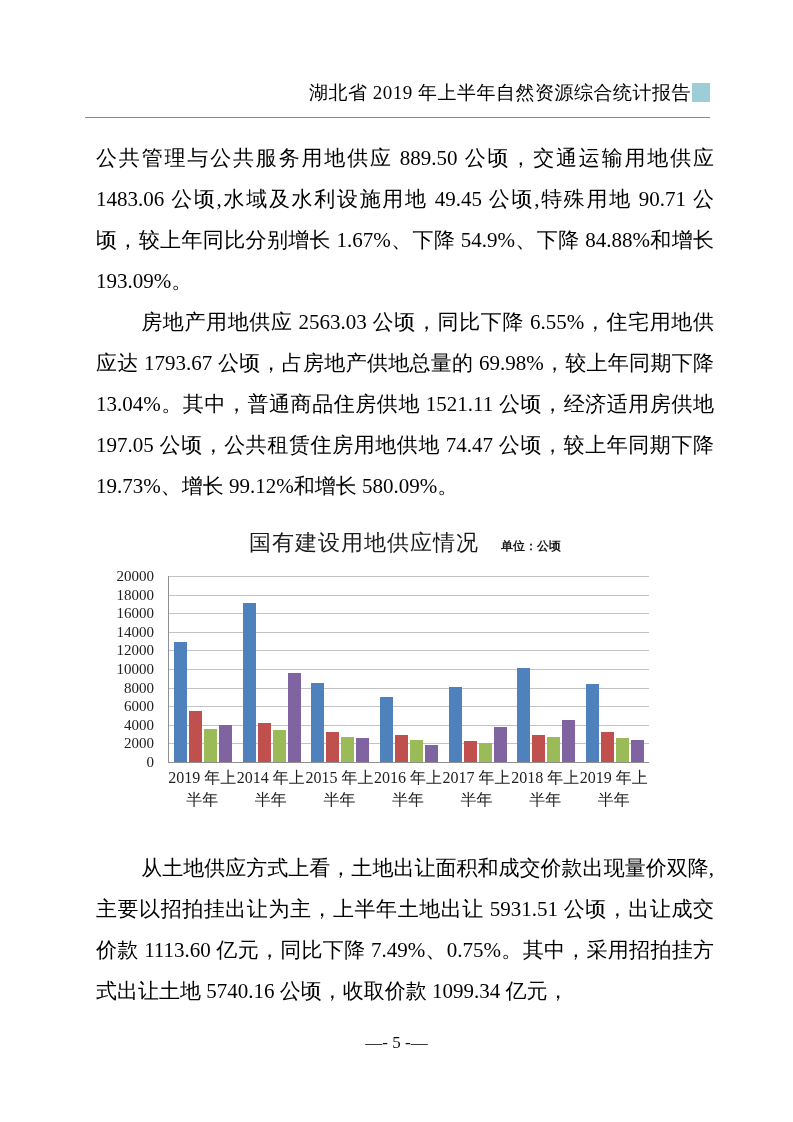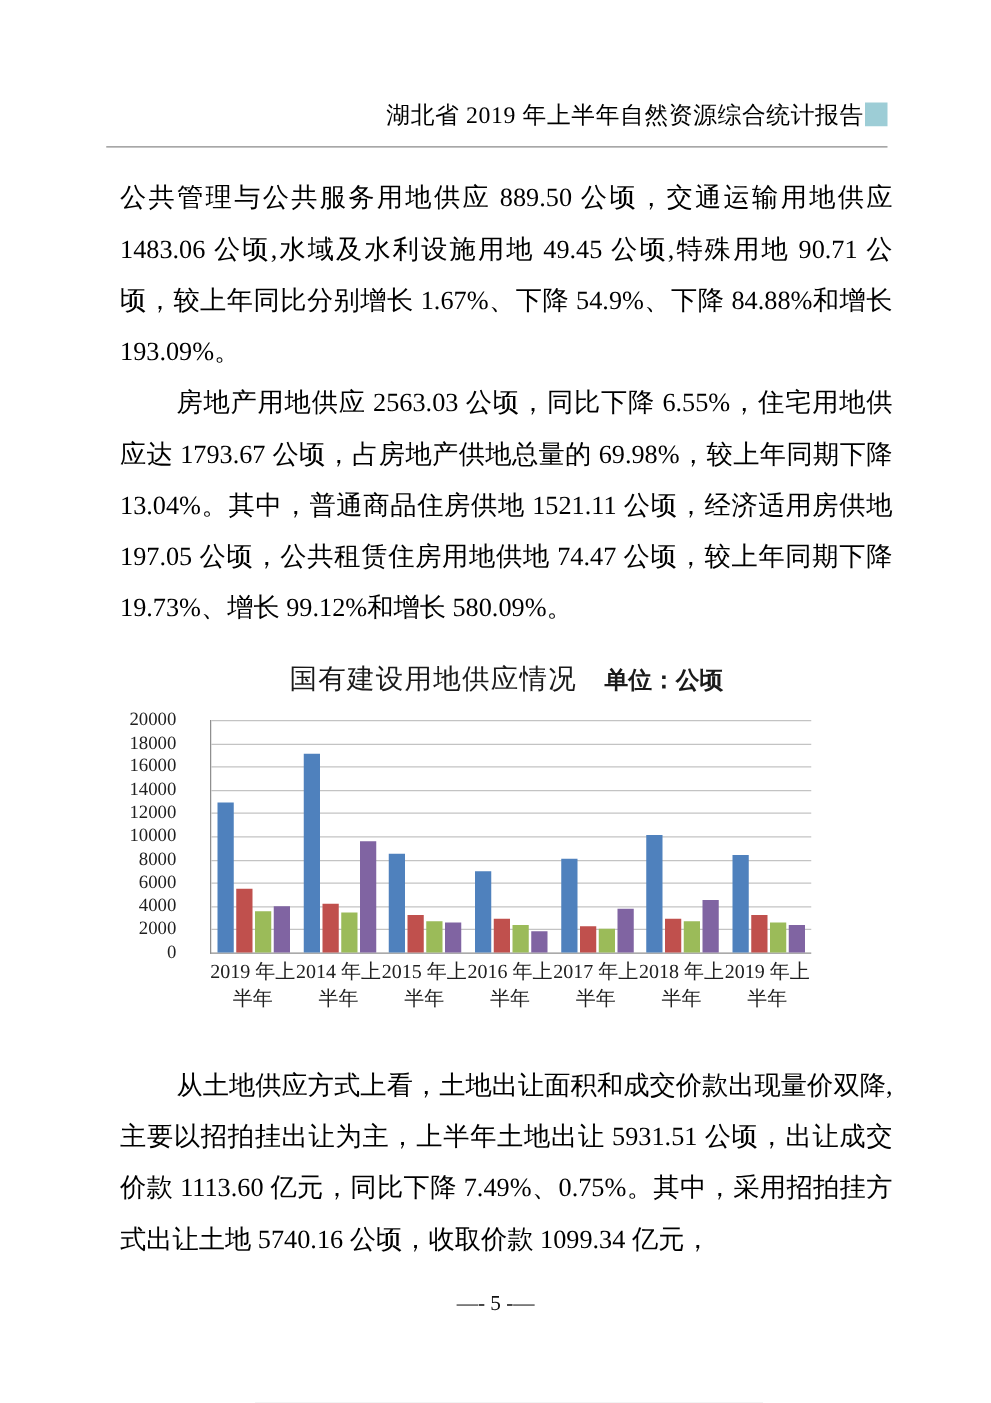--- a/index.html
+++ b/index.html
@@ -35,24 +35,24 @@
   }
   .p1{top:138px;}
   .p2{top:302px;text-indent:2.15em;}
   .p3{top:848px;text-indent:2.15em;}
   
   .chart-title-row{
     position:absolute;top:528px;left:96px;width:618px;
     display:flex;justify-content:center;align-items:baseline;
   }
   .chart-title{font-size:22px;letter-spacing:1px;color:#1a1a1a;}
-  .chart-unit{font-size:19px;font-weight:bold;margin-left:22px;color:#1a1a1a;}
+  .chart-unit{font-size:12px;font-weight:bold;margin-left:22px;color:#1a1a1a;}
   .y-axis{position:absolute;left:90px;top:568px;width:72px;height:205px;}
   .y-tick{
-    position:absolute;right:21px;font-size:15px;line-height:16px;
+    position:absolute;right:8px;font-size:15px;line-height:16px;
     color:#202020;text-align:right;
   }
   .plot{
     position:absolute;left:168px;top:576px;width:480px;height:186px;
     border-left:1px solid #8f8f8f;border-bottom:1px solid #8f8f8f;
   }
   .gridline{position:absolute;left:0;right:0;height:1px;background:#c3c3c3;z-index:0;}
   .groups{position:absolute;left:0;right:0;top:0;bottom:0;display:flex;z-index:1;}
   .bar-group{flex:1;display:flex;align-items:flex-end;justify-content:center;gap:2px;}
   .bar{width:13px;}

